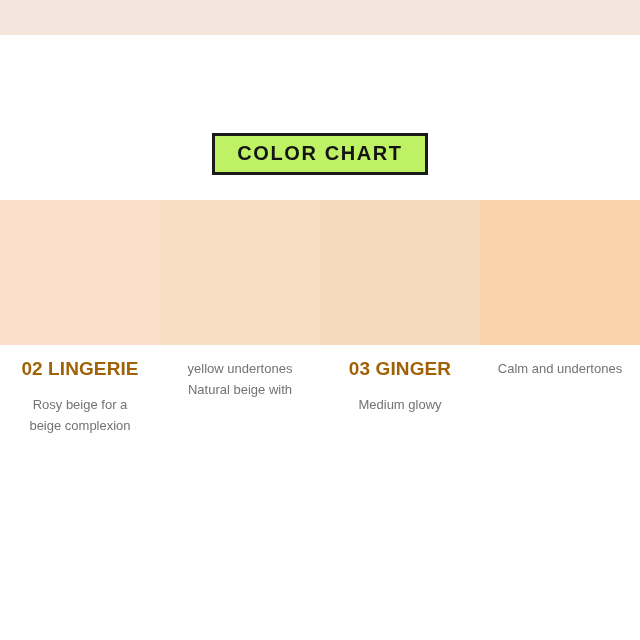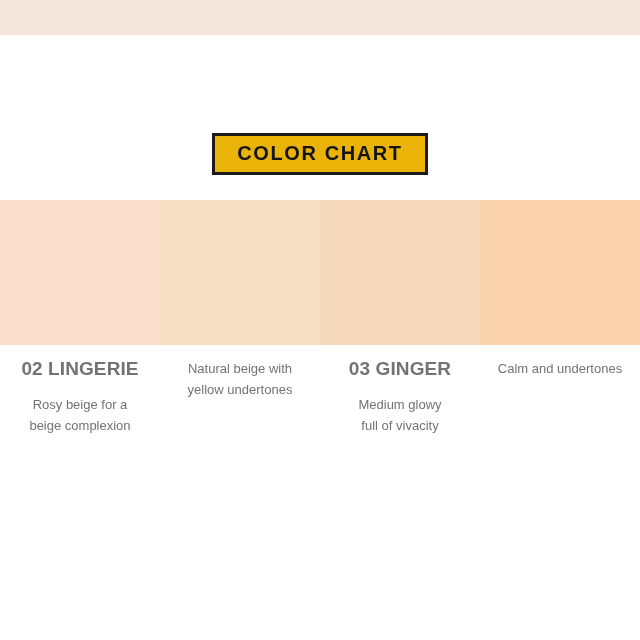--- a/index.html
+++ b/index.html
@@ -29,21 +29,21 @@
     position: absolute;
     left: 0;
     top: 133px;
     width: 640px;
     display: flex;
     justify-content: center;
   }
   .title-box {
     border: 3px solid #1a1a1a;
     padding: 7px 22px 8px 22px;
-    background: #eab308;
+    background: #bef264;
     box-sizing: border-box;
     min-width: 215px;
     text-align: center;
   }
   .title-text {
     font-family: "Liberation Sans", sans-serif;
     font-size: 20px;
     font-weight: bold;
     letter-spacing: 1.6px;
     color: #141414;
@@ -76,21 +76,21 @@
   .label-col {
     flex: 1 1 0;
     text-align: center;
     padding: 0 2px;
     box-sizing: border-box;
   }
   .shade-name {
     font-family: "Liberation Sans", sans-serif;
     font-size: 19px;
     font-weight: bold;
-    color: #737373;
+    color: #a16207;
     letter-spacing: 0.1px;
     line-height: 1.15;
     margin: 0 0 14px 0;
     white-space: nowrap;
   }
   .shade-desc {
     font-family: "Liberation Sans", sans-serif;
     font-size: 13px;
     font-weight: normal;
     color: #737373;
@@ -123,29 +123,28 @@
 <div class="labels-row">
   <div class="label-col">
     <div class="shade-name">02 LINGERIE</div>
     <div class="shade-desc">
       <span class="shade-desc-line">Rosy beige for a</span>
       <span class="shade-desc-line">beige complexion</span>
     </div>
   </div>
   <div class="label-col">
     <div class="shade-desc">
+      <span class="shade-desc-line">yellow undertones</span>
       <span class="shade-desc-line">Natural beige with</span>
-      <span class="shade-desc-line">yellow undertones</span>
     </div>
   </div>
   <div class="label-col">
     <div class="shade-name">03 GINGER</div>
     <div class="shade-desc">
       <span class="shade-desc-line">Medium glowy</span>
-      <span class="shade-desc-line">full of vivacity</span>
     </div>
   </div>
   <div class="label-col">
     <div class="shade-desc">
       <span class="shade-desc-line">Calm and undertones</span>
     </div>
   </div>
 </div>
 
 </body></html>

